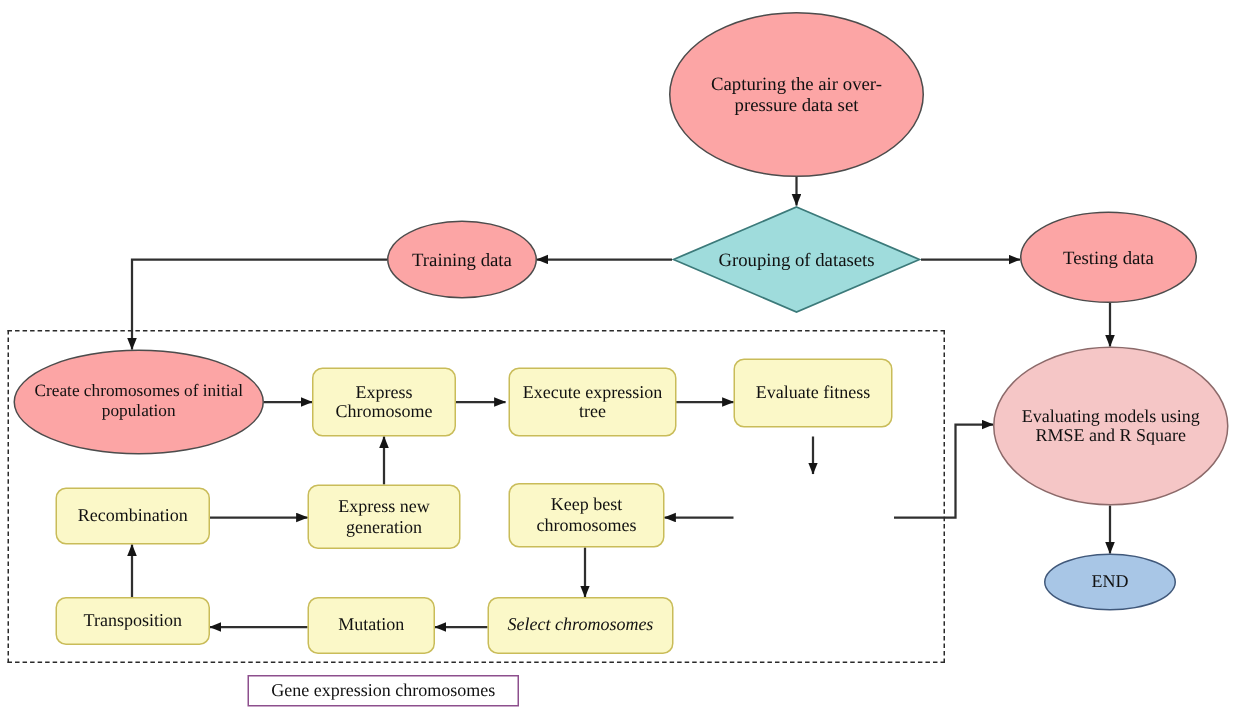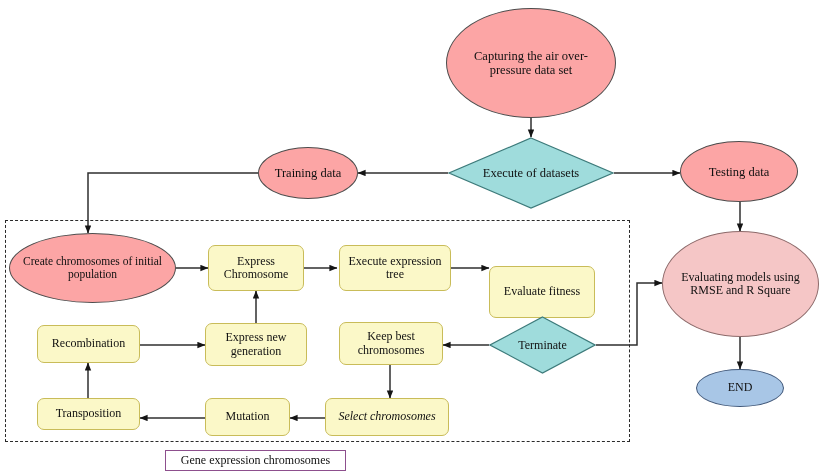--- a/index.html
+++ b/index.html
@@ -141,21 +141,21 @@
 
   <div class="node ellipse ell-purple" style="left:446px; top:8px; width:170px; height:110px; font-size:12.5px; padding:0 14px;">
     <span>Capturing the air over-pressure data set</span>
   </div>
 
   <div class="diamond-wrap" style="left:448px; top:137px; width:166px; height:72px;">
     <svg class="diamond-shape" viewBox="0 0 166 72" preserveAspectRatio="none">
       <polygon points="83,1 165,36 83,71 1,36" fill="#9fdcdc" stroke="#3c7a7a" stroke-width="1.2"></polygon>
     </svg>
     <div class="diamond-label" style="font-size:12.5px;">
-      <span>Execute of datasets</span>
+      <span>Grouping of datasets</span>
     </div>
   </div>
 
   <div class="node ellipse ell-purple" style="left:258px; top:147px; width:100px; height:52px; font-size:12.5px;">
     <span>Training data</span>
   </div>
 
   <div class="node ellipse ell-purple" style="left:680px; top:141px; width:118px; height:61px; font-size:12.5px;">
     <span>Testing data</span>
   </div>
@@ -165,32 +165,24 @@
   </div>
 
   <div class="node box" style="left:208px; top:245px; width:96px; height:46px; font-size:12px; padding:0 4px;">
     <span>Express Chromosome</span>
   </div>
 
   <div class="node box" style="left:339px; top:245px; width:112px; height:46px; font-size:12px; padding:0 4px;">
     <span>Execute expression tree</span>
   </div>
 
-  <div class="node box" style="left:489px; top:266px; width:106px; height:52px; font-size:12px; padding:0 4px;justify-content:center;">
+  <div class="node box" style="left:489px; top:239px; width:106px; height:46px; font-size:12px; padding:0 4px;justify-content:center;">
     <span>Evaluate fitness</span>
   </div>
 
-  <div class="diamond-wrap" style="left:489px; top:316px; width:107px; height:58px;">
-    <svg class="diamond-shape" viewBox="0 0 107 58" preserveAspectRatio="none">
-      <polygon points="53.5,1 106,29 53.5,57 1,29" fill="#9fdcdc" stroke="#3c7a7a" stroke-width="1.2"></polygon>
-    </svg>
-    <div class="diamond-label" style="font-size:12px;">
-      <span>Terminate</span>
-    </div>
-  </div>
 
   <div class="node box" style="left:339px; top:322px; width:104px; height:43px; font-size:12px; padding:0 4px;">
     <span>Keep best chromosomes</span>
   </div>
 
   <div class="node box" style="left:205px; top:323px; width:102px; height:43px; font-size:12px; padding:0 4px;">
     <span>Express new generation</span>
   </div>
 
   <div class="node box" style="left:37px; top:325px; width:103px; height:38px; font-size:12px; padding:0 4px;">

